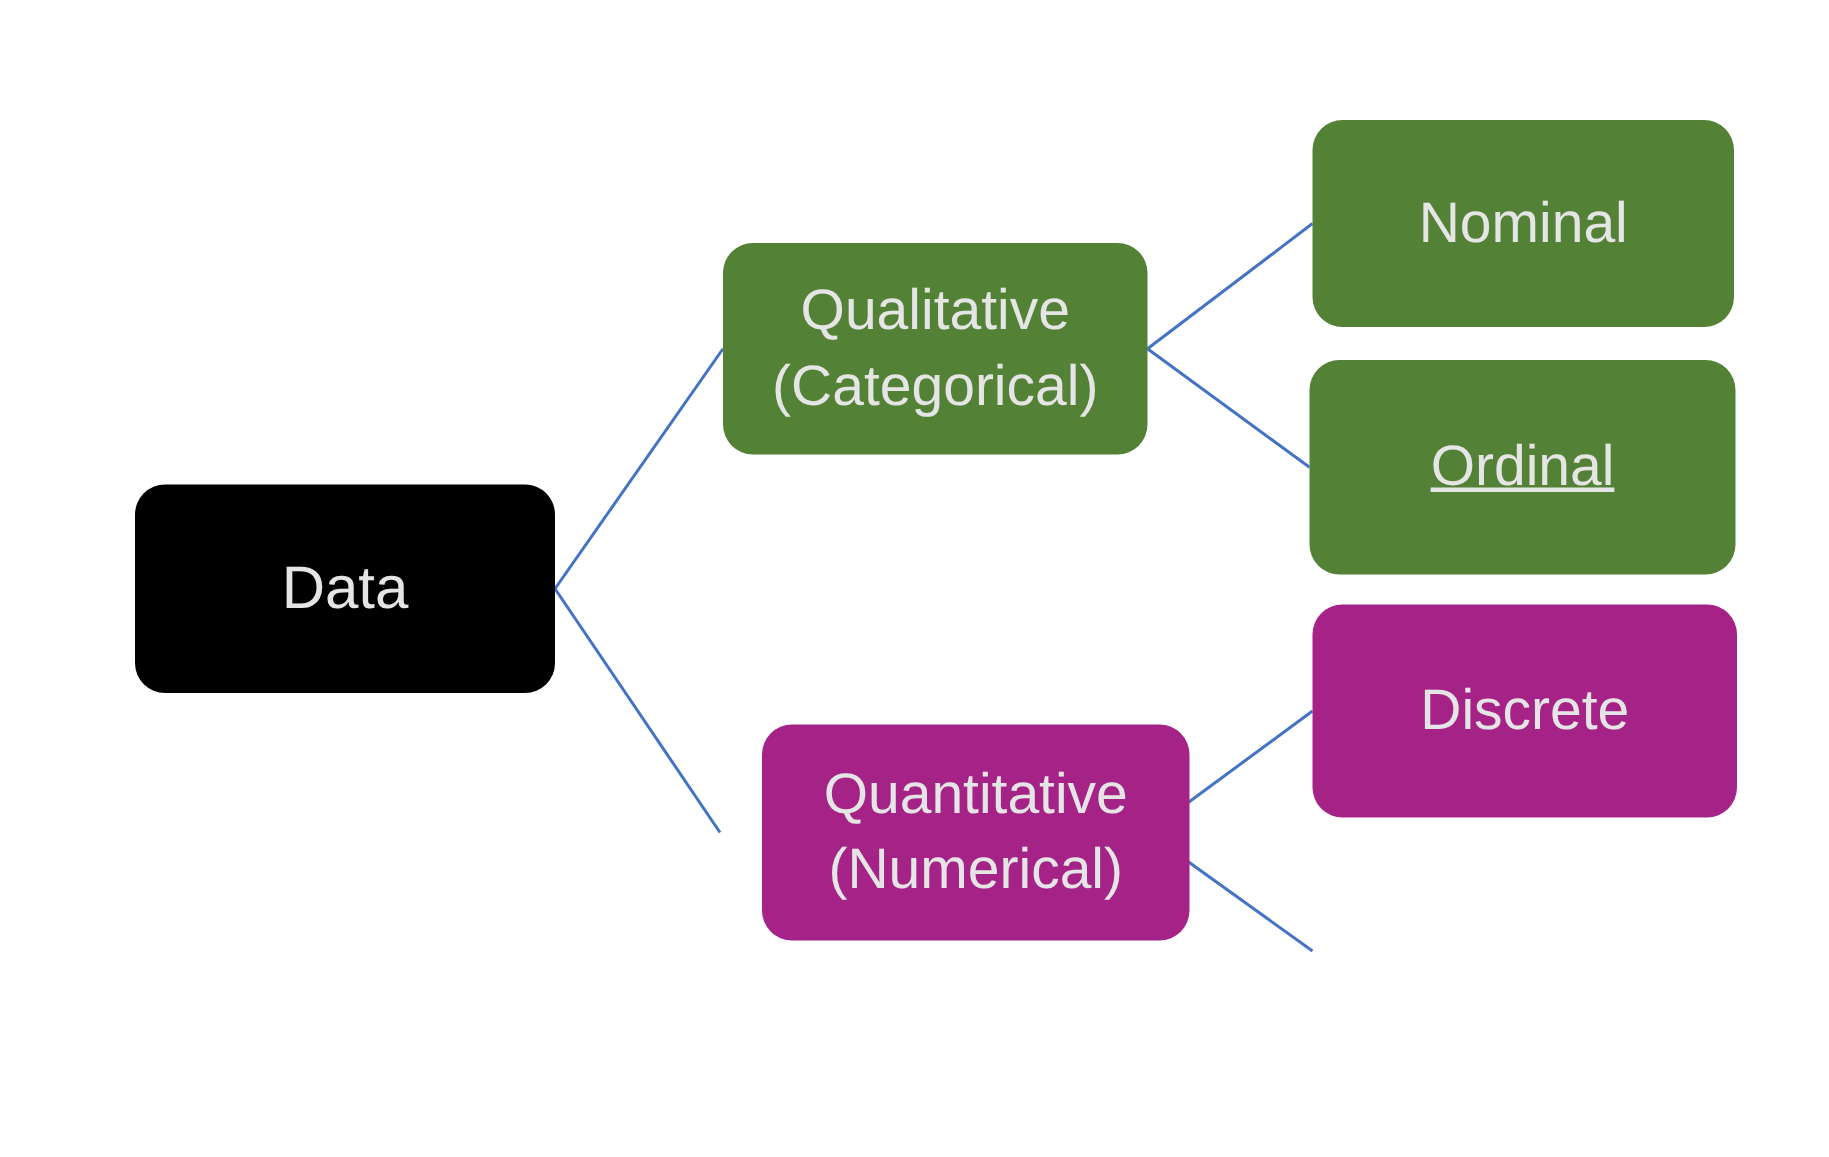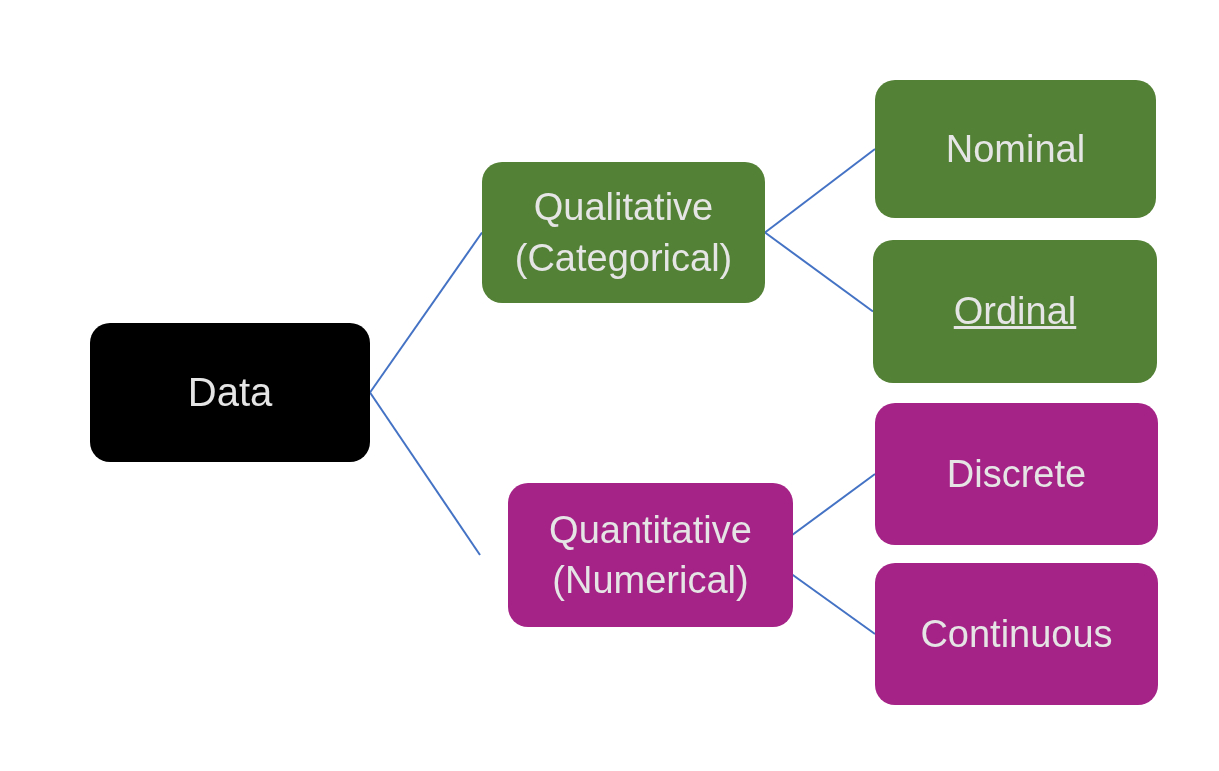--- a/index.html
+++ b/index.html
@@ -78,17 +78,14 @@
   </div>
 
   <div class="node node-ordinal" style="background-color: rgb(83, 129, 53);">
     <span>Ordinal</span>
   </div>
 
   <div class="node node-discrete" style="background-color: rgb(165, 35, 135);">
     <span>Discrete</span>
   </div>
 
-  <div class="node node-continuous" style="background-color: rgb(165, 35, 135);">
-    <span>Continuous</span>
-  </div>
 
 </div>
 
 </body></html>

